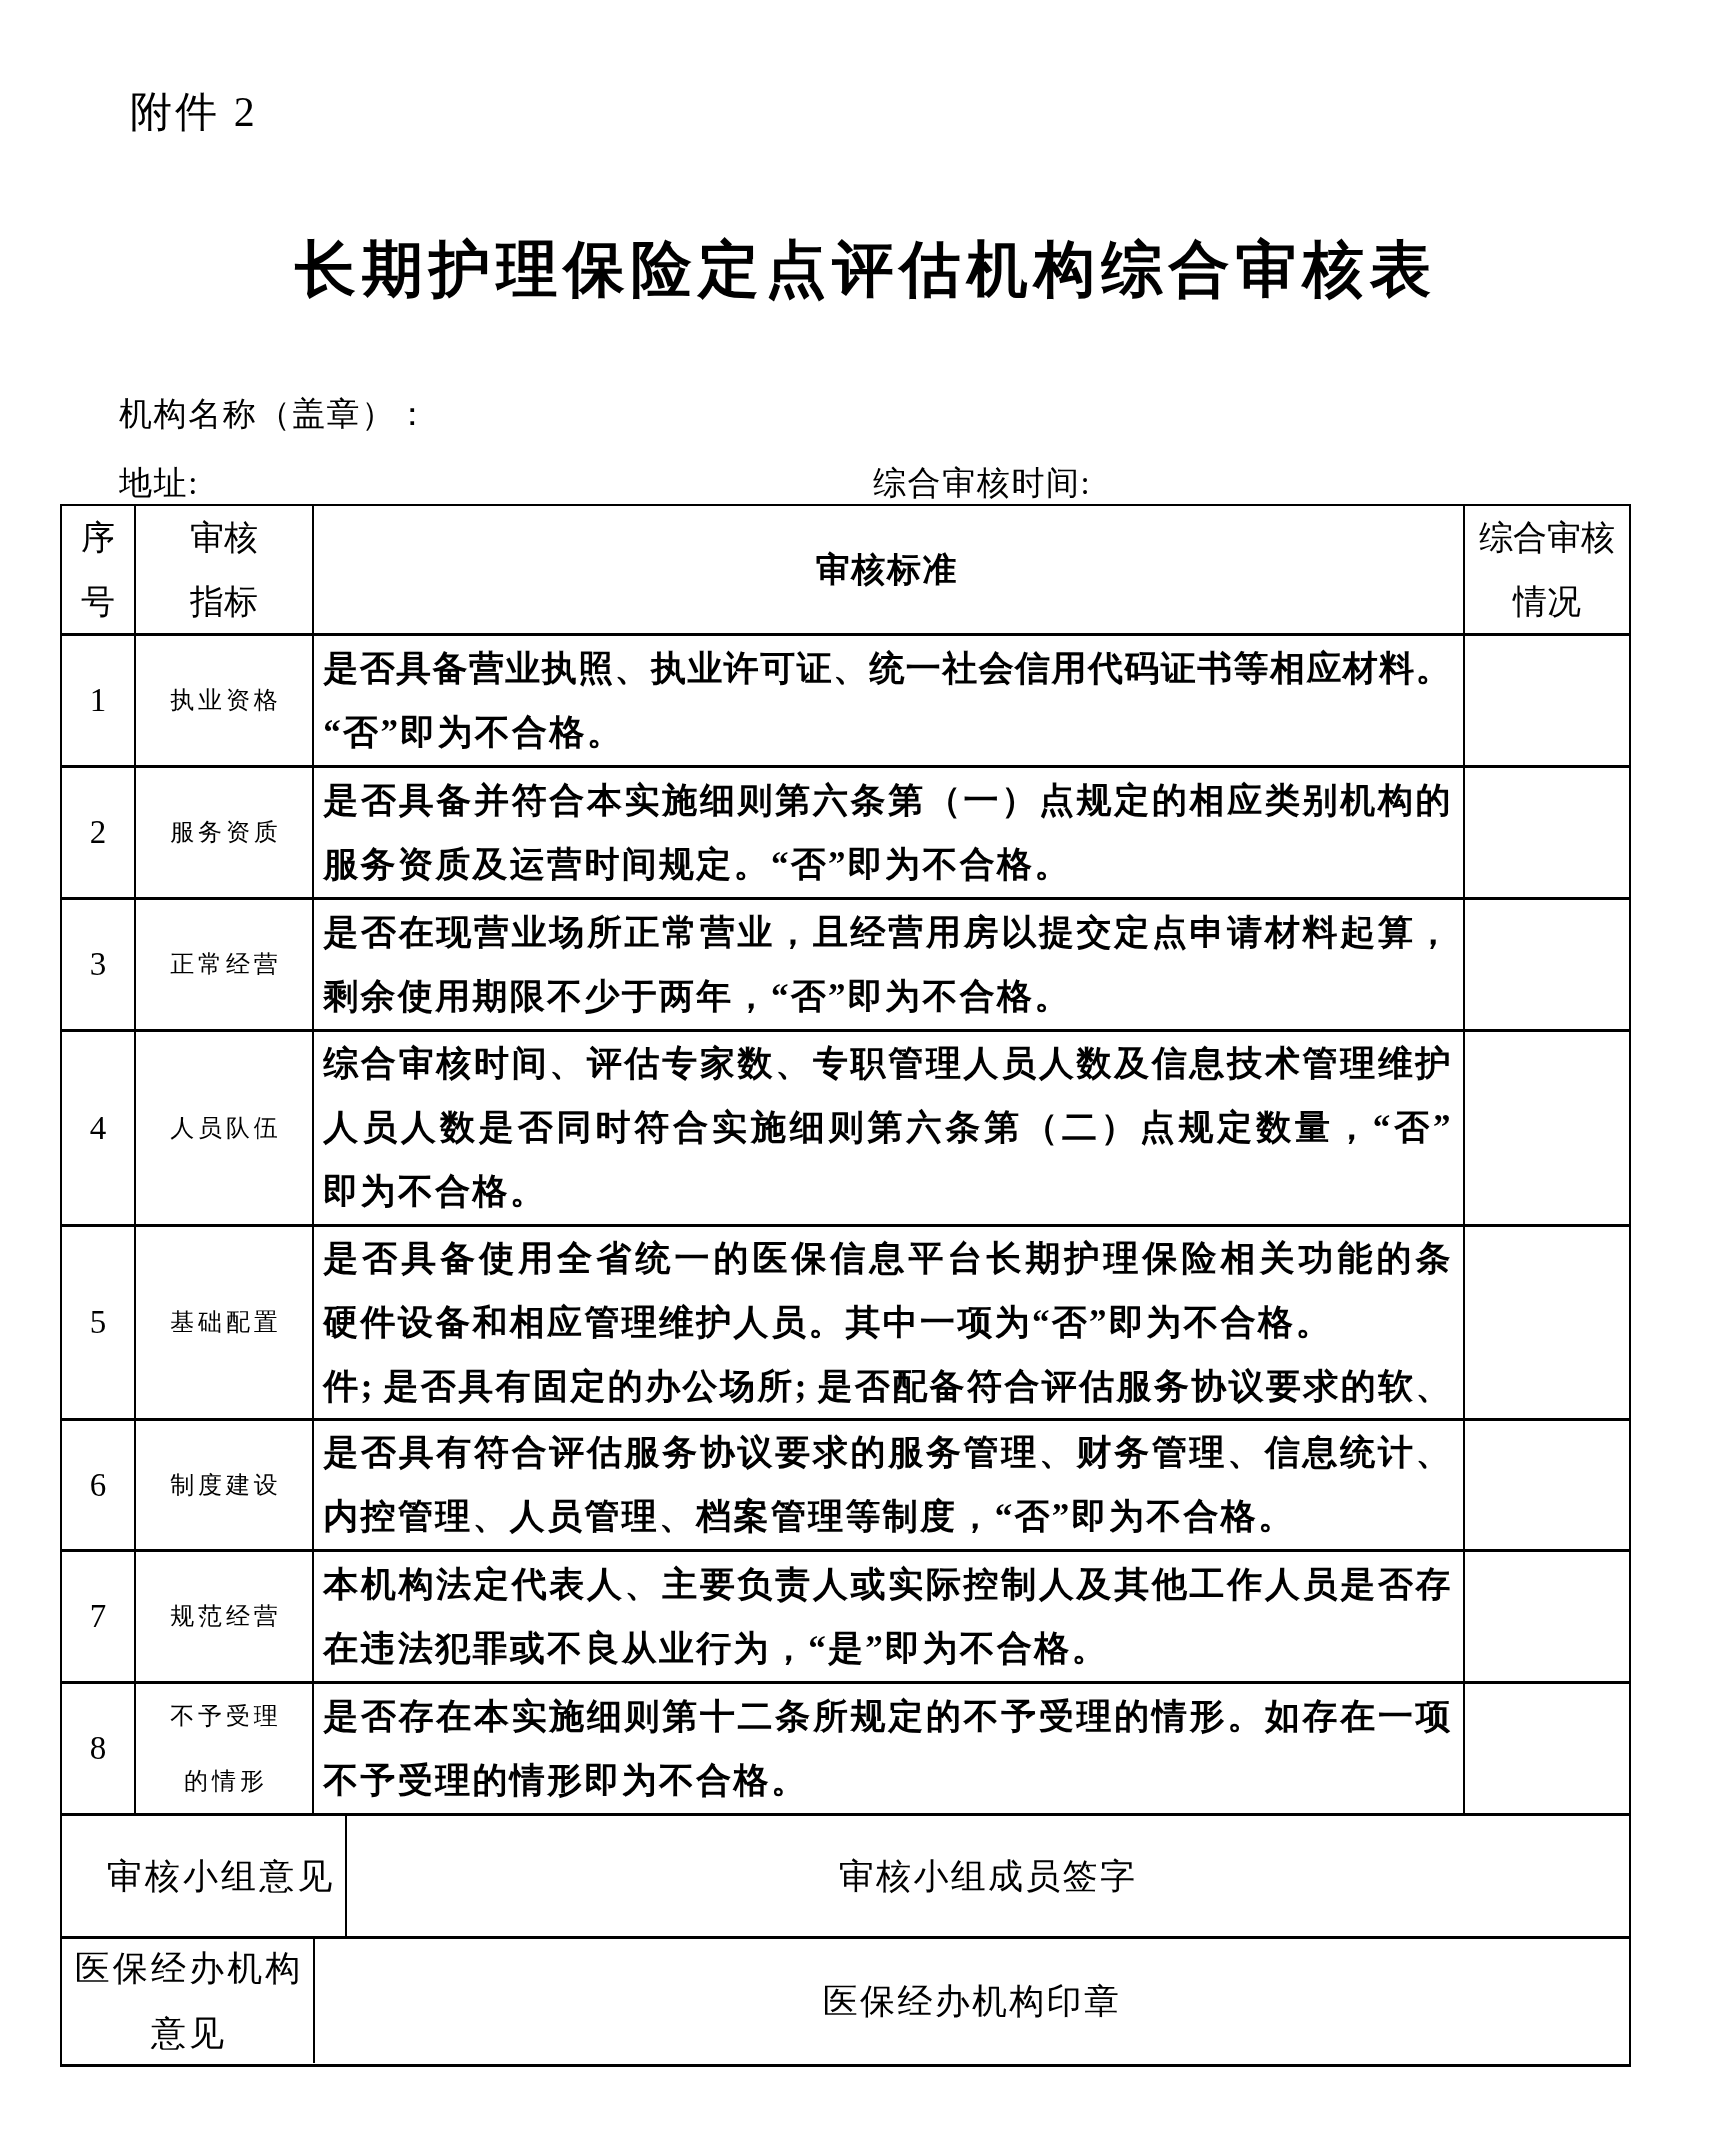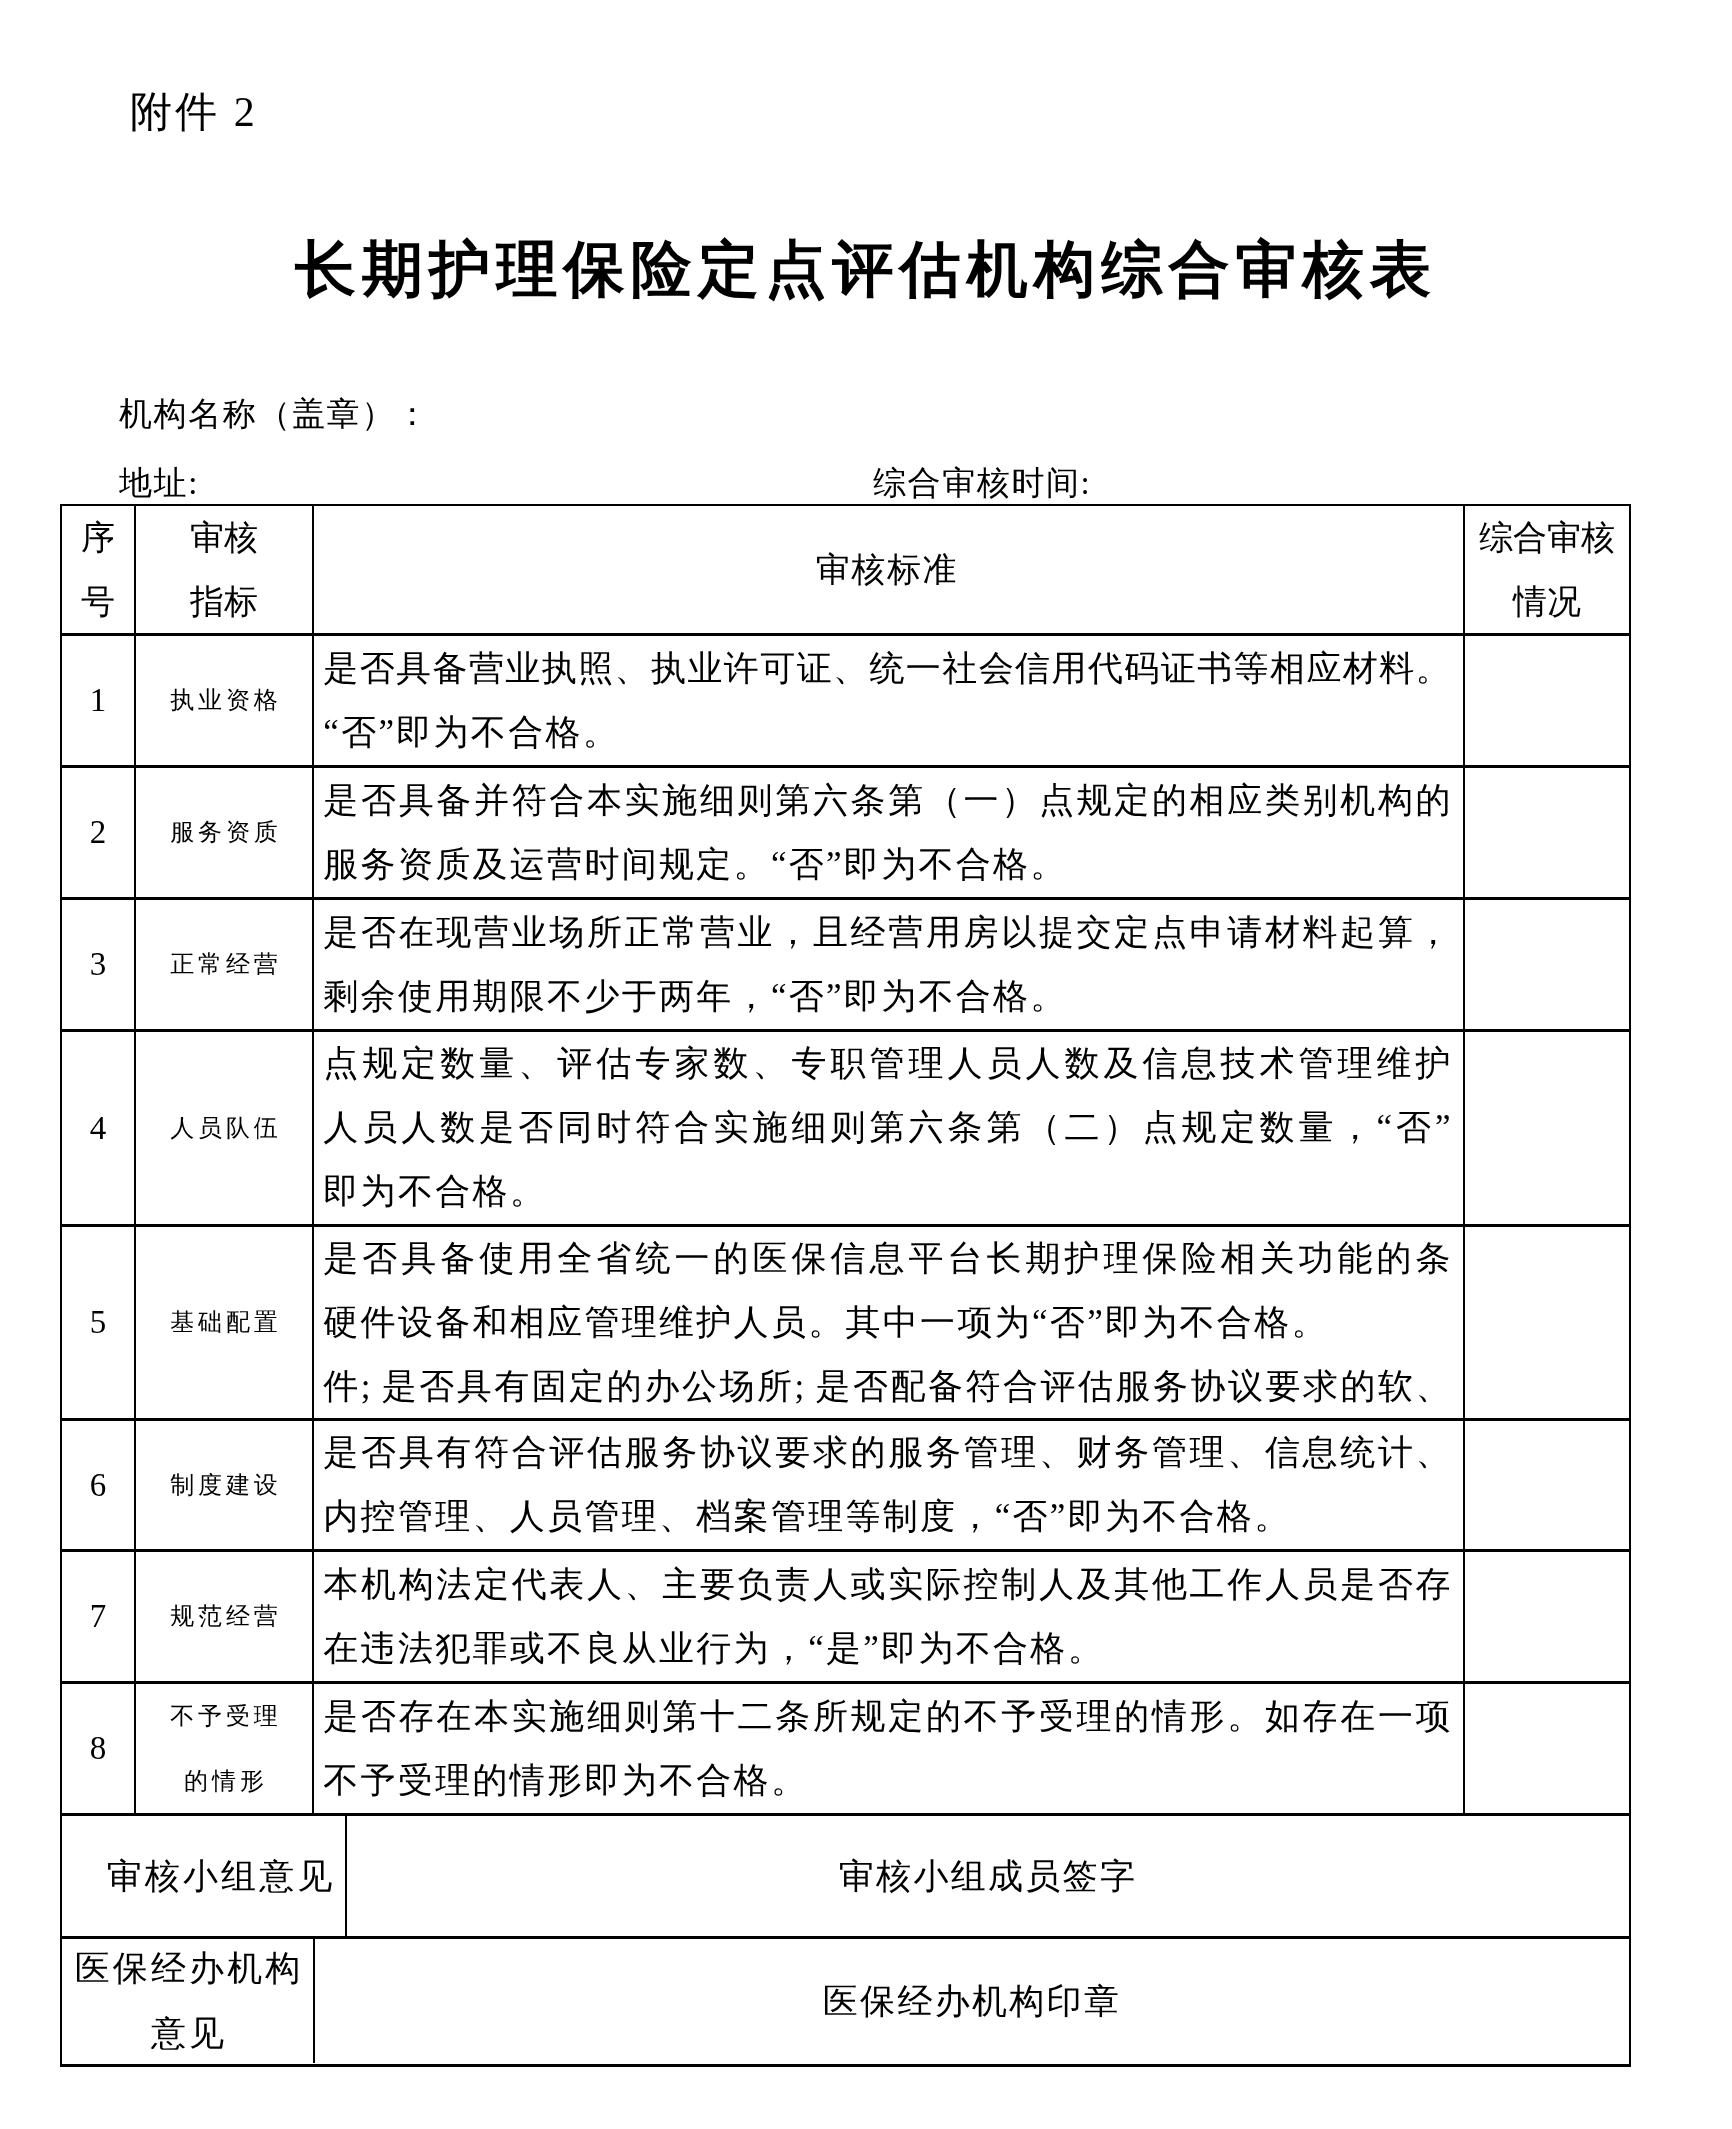--- a/index.html
+++ b/index.html
@@ -84,20 +84,21 @@
   }
   .c.endc { border-right: none; }
 
   .c1 { width: 74px;  font-size: 33px; }
   .c2 { width: 178px; font-size: 24px; letter-spacing: 3.9px; text-indent: 3.9px; line-height: 65px; }
   .c3 {
     width: 1151px;
     align-items: stretch;
     font-size: 35px;
     padding: 0 12.4px 0 9.3px;
+    font-weight: bold;
   }
   .c4 { flex: 1; font-size: 35px; }
 
   .ln { width: 100%; line-height: 64px; white-space: nowrap; }
   .ln.fill { text-align: justify; text-align-last: justify; }
   .ln.tail { letter-spacing: 2.3px; }
   .h3row .ln { line-height: 64px; white-space: normal; }
 
   .hdr .c1, .hdr .c2, .hdr .c4 { font-size: 34px; line-height: 64px; letter-spacing: 0; text-indent: 0; }
   .hdr .c3 { align-items: center; justify-content: center; font-size: 34px; letter-spacing: 1.6px; }
@@ -192,21 +193,21 @@
       <div class="ln fill">是否在现营业场所正常营业，且经营用房以提交定点申请材料起算，</div>
       <div class="ln tail">剩余使用期限不少于两年，“否”即为不合格。</div>
     </div>
     <div class="c c4 endc"></div>
   </div>
 
   <div class="trow h3row rh-252">
     <div class="c c1">4</div>
     <div class="c c2">人员队伍</div>
     <div class="c c3">
-      <div class="ln fill">点规定数量、评估专家数、专职管理人员人数及信息技术管理维护</div>
+      <div class="ln fill">综合审核时间、评估专家数、专职管理人员人数及信息技术管理维护</div>
       <div class="ln fill">人员人数是否同时符合实施细则第六条第（二）点规定数量，“否”</div>
       <div class="ln tail">即为不合格。</div>
     </div>
     <div class="c c4 endc"></div>
   </div>
 
   <div class="trow h3row rh-250">
     <div class="c c1">5</div>
     <div class="c c2">基础配置</div>
     <div class="c c3">

